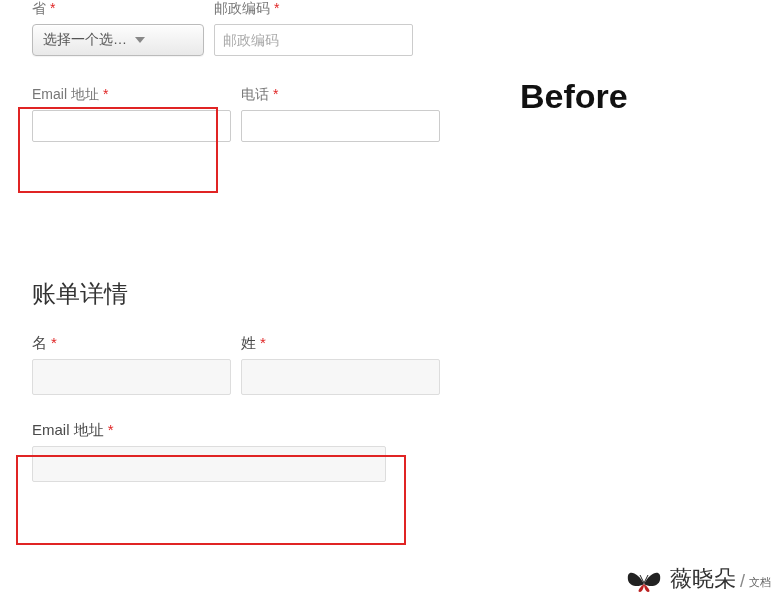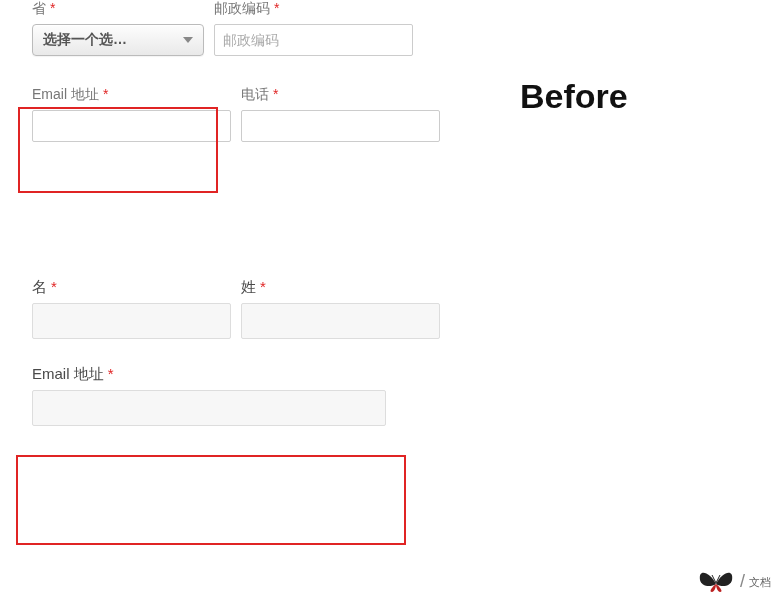--- a/index.html
+++ b/index.html
@@ -54,32 +54,31 @@
     color: #555;
   }
   .input.tall { height: 36px; }
   .input.gray { background: #f7f7f7; border-color: #ddd; }
   .input::placeholder { color: #aaa; }
 
   .selectbox {
     height: 32px;
     display: flex;
     align-items: center;
-    justify-content: space-between;
+    justify-content: flex-start;
     padding: 0 10px;
     background: linear-gradient(#fdfdfd, #e9e9e9);
     border: 1px solid #bbb;
     border-radius: 4px;
     box-shadow: inset 0 1px 0 #fff, 0 1px 1px rgba(0,0,0,0.05);
     font-size: 14px;
     color: #555;
     cursor: pointer;
     overflow: hidden;
     white-space: nowrap;
-    font-weight: bold;
   }
   .caret {
     margin-left: 8px;
     width: 0; height: 0;
     border-left: 5px solid transparent;
     border-right: 5px solid transparent;
     border-top: 6px solid #888;
   }
 
   .hilite {
@@ -157,20 +156,21 @@
         </div>
         <input class="input" type="text" style="">
       </div>
     </div>
   </div>
 
   <div class="hilite" style="left:18px; top:107px; width:200px; height:86px;"></div>
   <div class="big-label" style="left:520px; top:77px;">Before</div>
 
   <div class="form-area" style="top: 278px;">
+    <h2 class="heading">账单详情</h2>
 
     <div class="row">
       <div class="field half">
         <div class="label dark">
           <span>名</span>
           <span class="req">*</span>
         </div>
         <input class="input tall gray" type="text" style="">
       </div>
       <div class="field half">
@@ -199,17 +199,18 @@
     <span class="butterfly">
       <svg width="40" height="28" viewBox="0 0 40 28">
         <path d="M20 18 C14 6, 2 2, 4 14 C5 20, 14 22, 20 18 Z" fill="#222"></path>
         <path d="M20 18 C26 6, 38 2, 36 14 C35 20, 26 22, 20 18 Z" fill="#222"></path>
         <path d="M20 18 C17 20, 12 26, 16 26 C18 26, 20 22, 20 18 Z" fill="#b22"></path>
         <path d="M20 18 C23 20, 28 26, 24 26 C22 26, 20 22, 20 18 Z" fill="#b22"></path>
         <line x1="20" y1="17" x2="16" y2="9" stroke="#222" stroke-width="1"></line>
         <line x1="20" y1="17" x2="24" y2="9" stroke="#222" stroke-width="1"></line>
       </svg>
     </span>
+    <span class="wm-name">薇晓朵</span>
     <span class="wm-slash">/</span>
     <span class="wm-sub">文档</span>
   </div>
 
 </div>
 
 </body></html>

